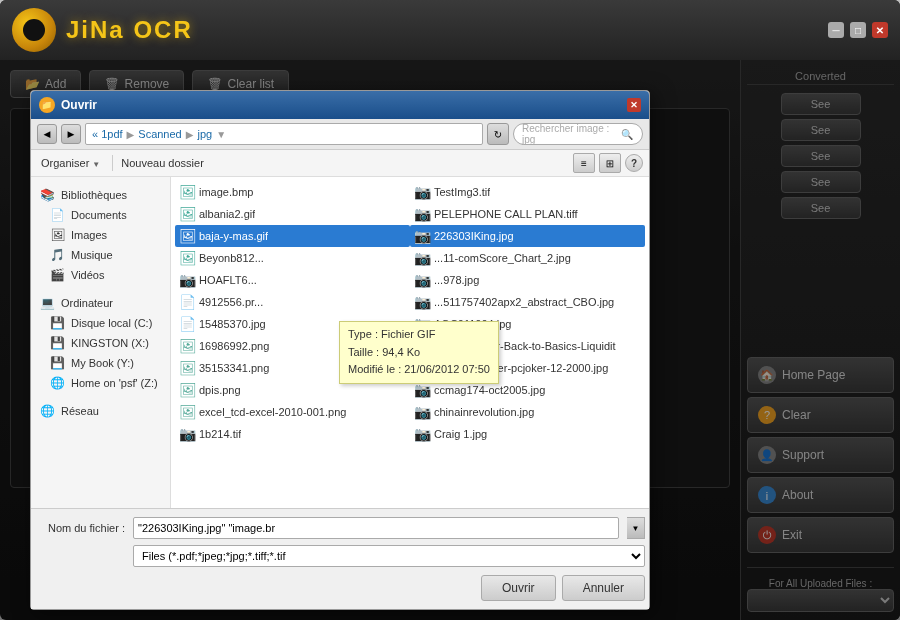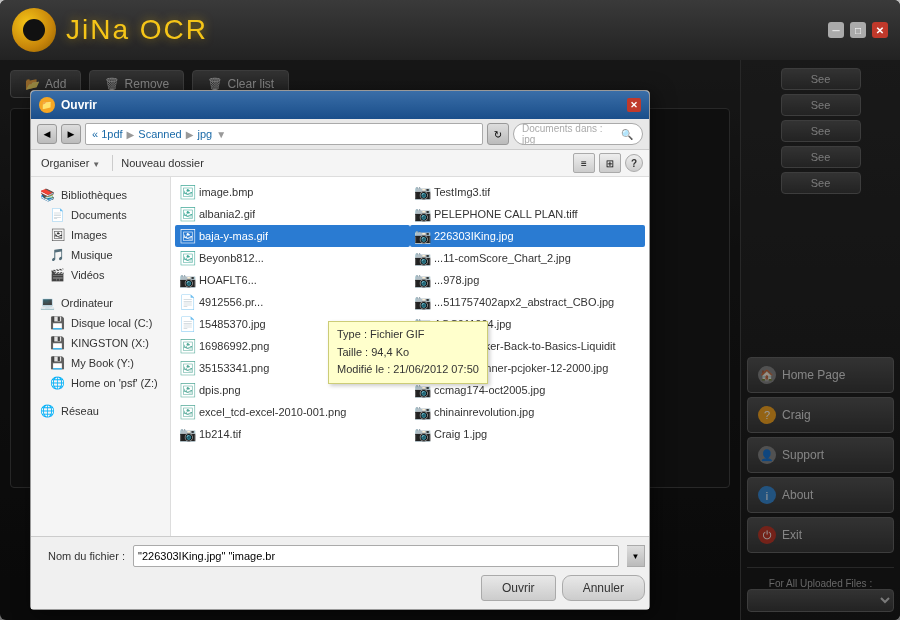--- a/index.html
+++ b/index.html
@@ -56,22 +56,22 @@
       width: 22px;
       height: 22px;
       background: #111;
       border-radius: 50%;
       top: 50%;
       left: 50%;
       transform: translate(-50%, -50%);
     }
     .jina-title-text {
       color: #ddd;
-      font-size: 28px;
-      font-weight: normal;
+      font-size: 24px;
+      font-weight: bold;
       letter-spacing: 2px;
       text-shadow: 0 0 10px rgba(255,200,0,0.5);
     }
     .jina-title-text span {
       color: #f5c518;
     }
     .title-btns {
       display: flex;
       gap: 6px;
       align-items: center;
@@ -487,21 +487,21 @@
     .file-icon.gif { color: #4a9; }
     .file-icon.tif { color: #888; }
     .file-icon.jpg { color: #e67; }
     .file-icon.png { color: #5a9; }
     .file-icon.pdf { color: #c33; }
 
     
     .file-tooltip {
       position: absolute;
       top: 230px;
-      left: 297px;
+      left: 308px;
       background: #ffffcc;
       border: 1px solid #cccc77;
       padding: 4px 8px;
       font-size: 11px;
       color: #333;
       box-shadow: 2px 2px 4px rgba(0,0,0,0.2);
       z-index: 30;
       pointer-events: none;
     }
     .tooltip-line { line-height: 1.6; }
@@ -578,21 +578,21 @@
       border: 1px solid #aaa;
       border-radius: 3px;
       padding: 5px 20px;
       cursor: pointer;
       font-size: 12px;
       color: #333;
     }
     .dialog-cancel-btn {
       background: linear-gradient(180deg, #e8e8e8 0%, #ccc 100%);
       border: 1px solid #aaa;
-      border-radius: 9px;
+      border-radius: 3px;
       padding: 5px 20px;
       cursor: pointer;
       font-size: 12px;
       color: #333;
     }
   </style>
 </head>
 <body>
 
 <div class="jina-window">
@@ -625,33 +625,34 @@
         </button>
         <button class="toolbar-btn">
           <span>🗑</span>
           <span>Clear list</span>
         </button>
       </div>
       <div class="jina-file-list"></div>
     </div>
 
     <div class="jina-right-panel">
+      <div class="converted-label">Converted</div>
       <div class="see-btn">See</div>
       <div class="see-btn">See</div>
       <div class="see-btn">See</div>
       <div class="see-btn">See</div>
       <div class="see-btn">See</div>
       <div class="nav-spacer"></div>
       <button class="nav-btn btn-home">
         <div class="btn-icon">🏠</div>
         <span>Home Page</span>
       </button>
       <button class="nav-btn btn-help">
         <div class="btn-icon">?</div>
-        <span>Craig</span>
+        <span>Clear</span>
       </button>
       <button class="nav-btn btn-support">
         <div class="btn-icon">👤</div>
         <span>Support</span>
       </button>
       <button class="nav-btn btn-about">
         <div class="btn-icon">ℹ</div>
         <span>About</span>
       </button>
       <button class="nav-btn btn-exit">
@@ -686,21 +687,21 @@
       <div class="addr-path">
         <span class="addr-path-item">« 1pdf</span>
         <span class="addr-sep">▶</span>
         <span class="addr-path-item">Scanned</span>
         <span class="addr-sep">▶</span>
         <span class="addr-path-item">jpg</span>
         <span class="addr-sep">▼</span>
       </div>
       <div class="addr-refresh-btn">↻</div>
       <div class="addr-search">
-        <span style="font-size:10px; color:#aaa;">Documents dans : jpg</span>
+        <span style="font-size:10px; color:#aaa;">Rechercher image : jpg</span>
         <span class="search-icon-small">🔍</span>
       </div>
     </div>
 
     <div class="dialog-toolbar">
       <div class="dialog-toolbar-left">
         <span class="toolbar-organize">
           <span>Organiser</span>
           <span class="toolbar-triangle">▼</span>
         </span>
@@ -870,19 +871,25 @@
       <div class="tooltip-line">Taille : 94,4 Ko</div>
       <div class="tooltip-line">Modifié le : 21/06/2012 07:50</div>
     </div>
 
     <div class="dialog-bottom">
       <div class="filename-row">
         <span class="filename-label">Nom du fichier :</span>
         <input class="filename-input" type="text" value="&quot;226303IKing.jpg&quot; &quot;image.br" style="">
         <div class="filename-dropdown-btn">▼</div>
       </div>
+      <div class="filetype-row">
+        <span class="filetype-label"></span>
+        <select class="filetype-select">
+          <option>Files (*.pdf;*jpeg;*jpg;*.tiff;*.tif</option>
+        </select>
+      </div>
       <div class="dialog-action-row">
         <button class="dialog-open-btn">Ouvrir</button>
         <button class="dialog-cancel-btn">Annuler</button>
       </div>
     </div>
   </div>
 </div>
 
 </body></html>

